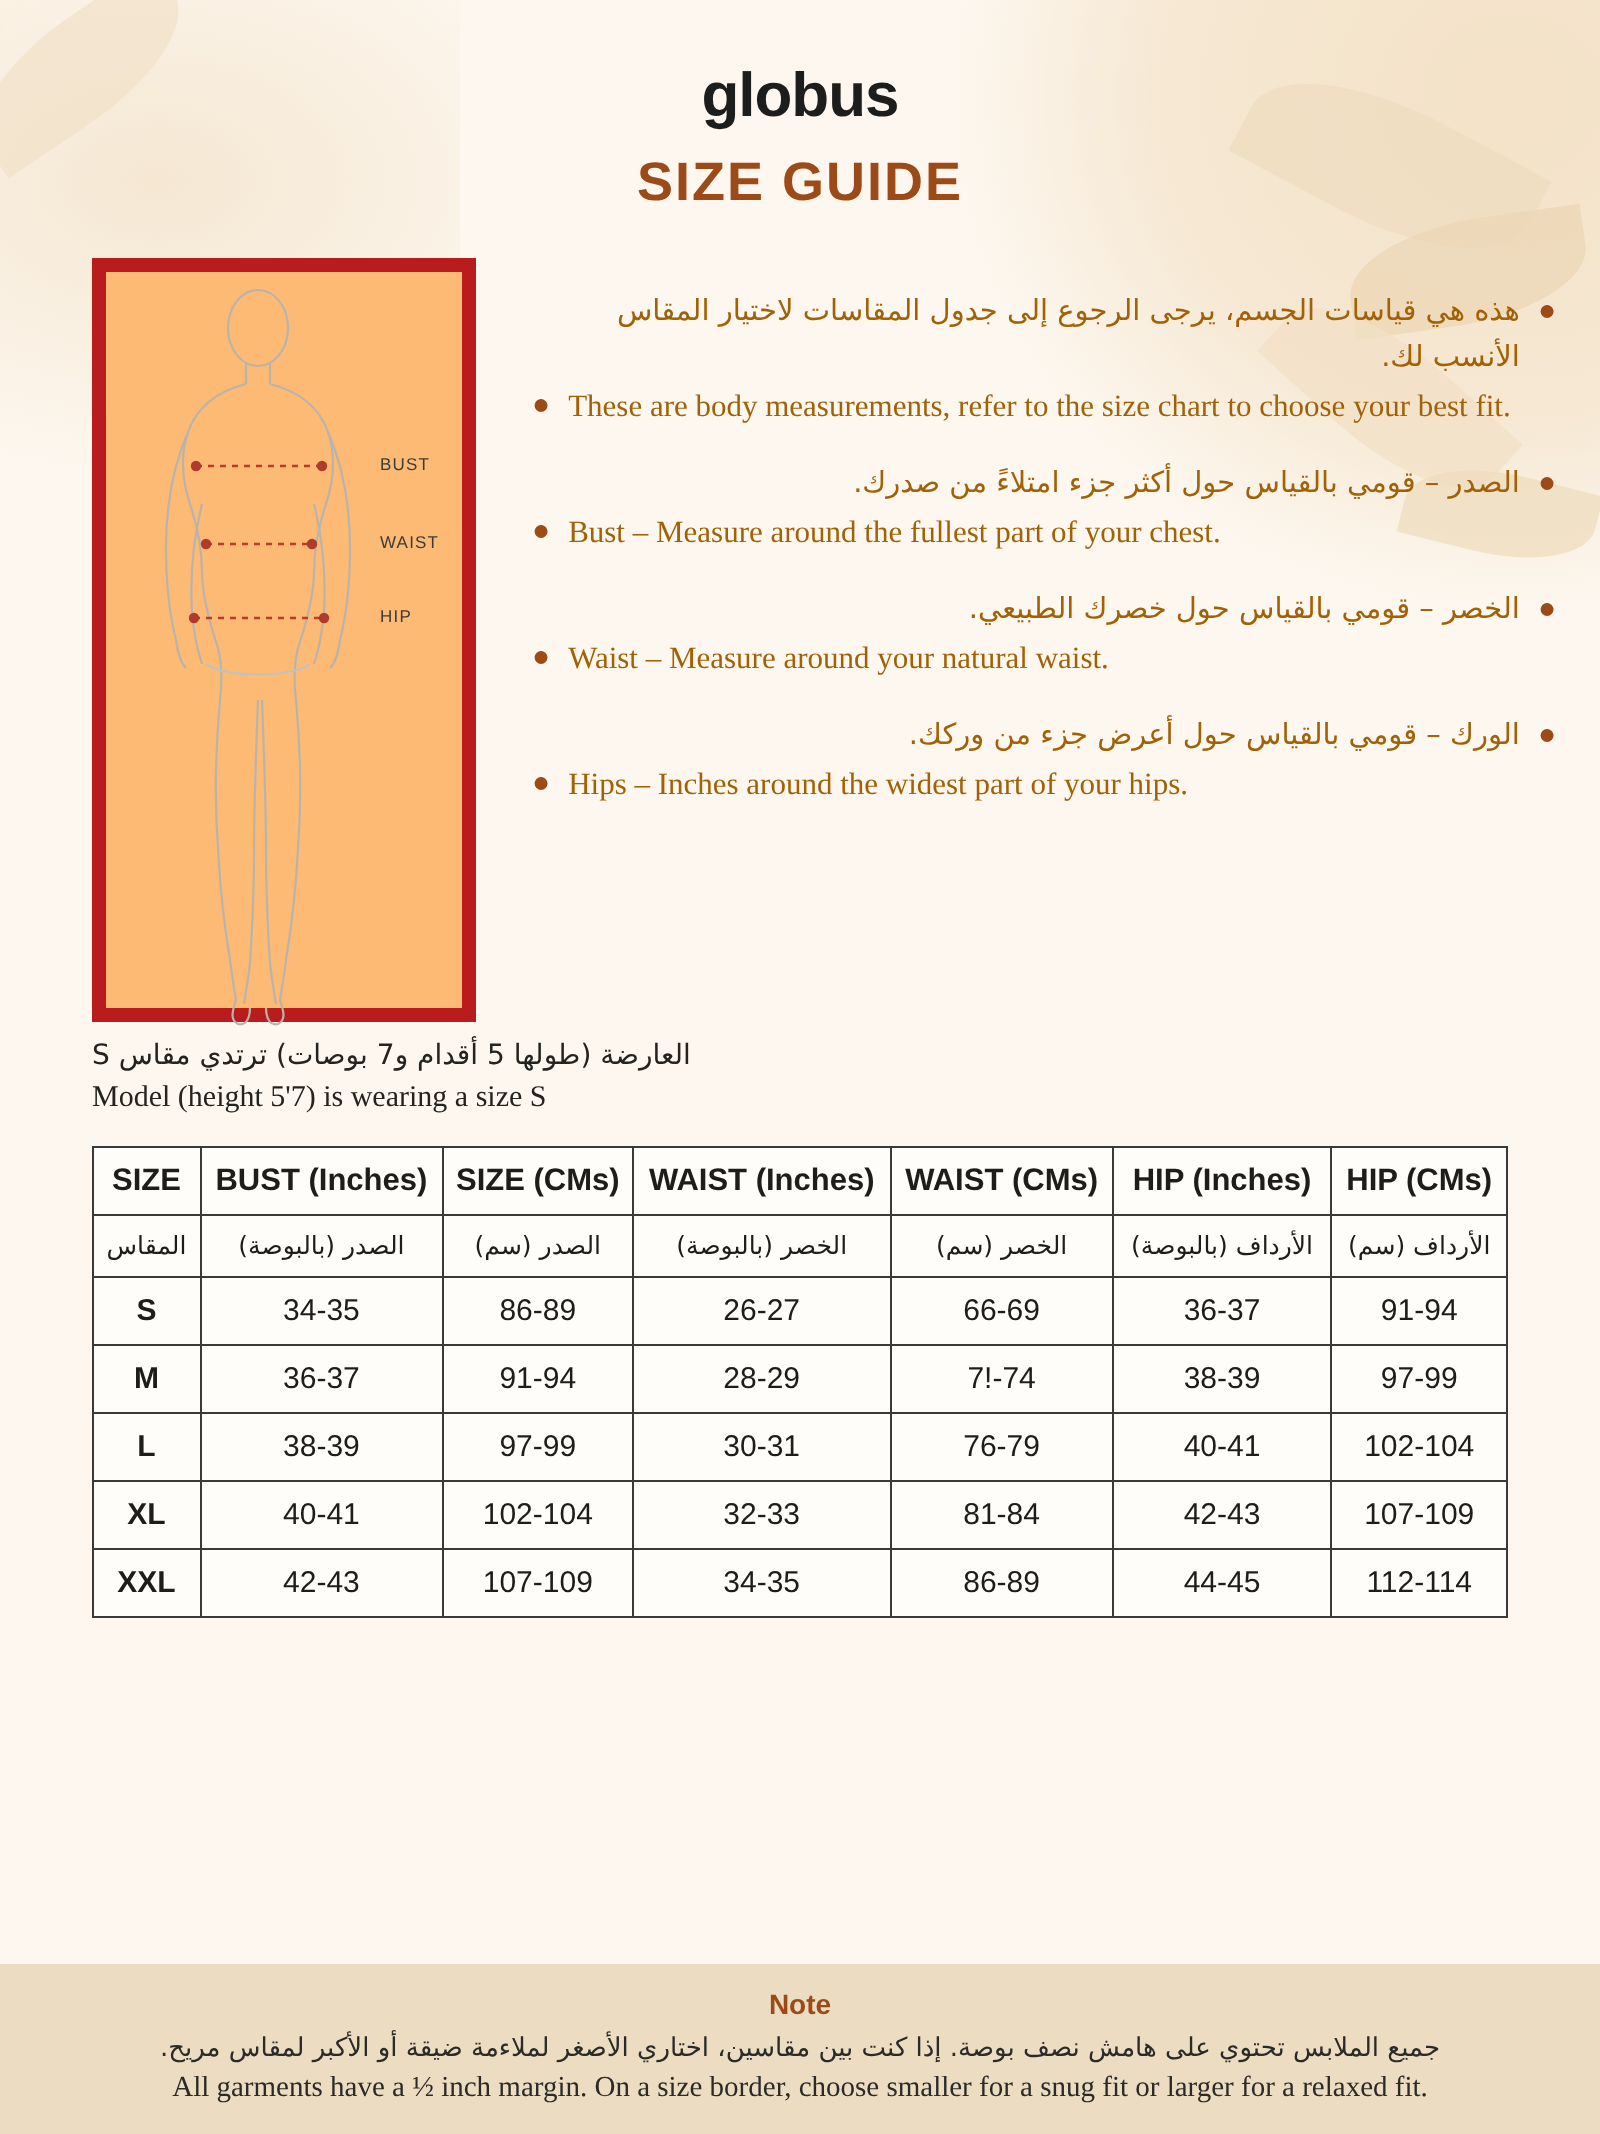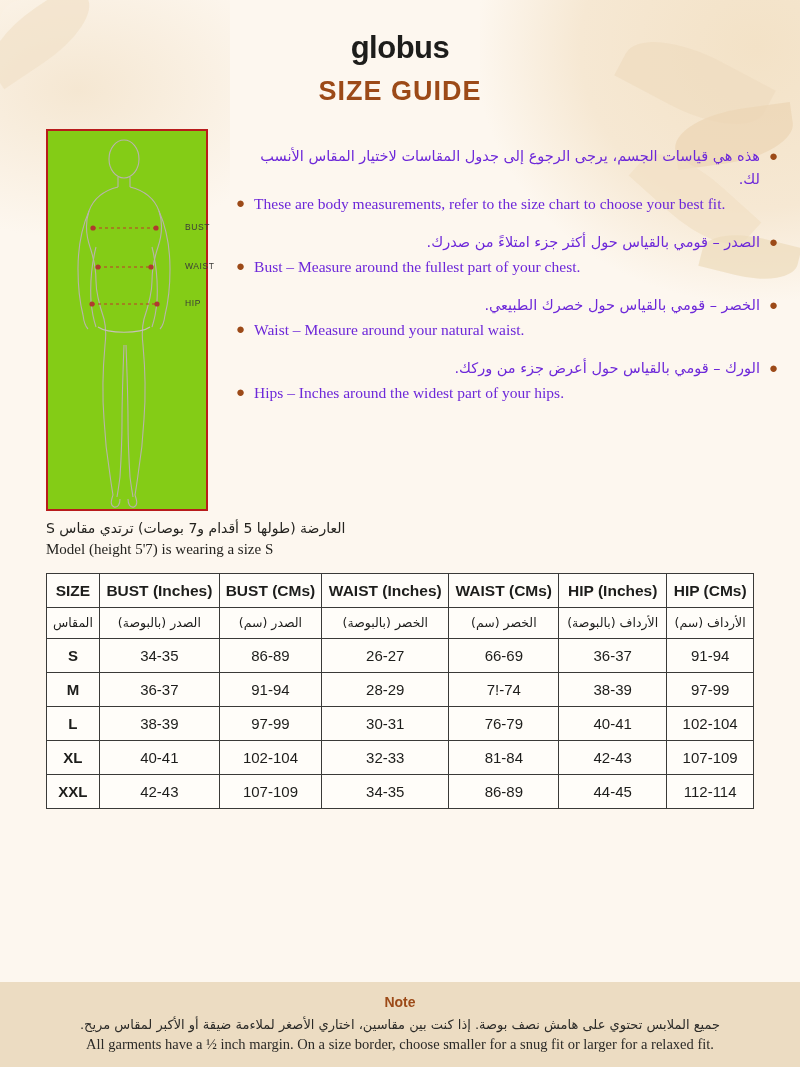--- a/index.html
+++ b/index.html
@@ -70,24 +70,24 @@
     margin-top: 10px;
   }
 
   
   .mid {
     display: flex;
     padding: 22px 22px 0 46px;
     gap: 28px;
   }
   .figure-box {
-    width: 162px;
+    width: 192px;
     height: 382px;
-    background: #84cc16;
-    border: 2px solid #b91c1c;
+    background: #fdba74;
+    border: 7px solid #b91c1c;
     position: relative;
     flex: 0 0 auto;
   }
   .figure-box svg { position: absolute; inset: 0; }
   .fig-label {
     position: absolute;
     font-family: "Liberation Sans", sans-serif;
     font-size: 8.5px;
     letter-spacing: .6px;
     color: #3b3b39;
@@ -109,21 +109,21 @@
   }
   .dot {
     color: #9c4a18;
     font-size: 15px;
     line-height: 20px;
     flex: 0 0 auto;
   }
   .btext {
     font-size: 15.5px;
     line-height: 21px;
-    color: #6d28d9;
+    color: #a16207;
   }
   .btext.ar {
     direction: rtl;
     text-align: right;
     font-family: "DejaVu Sans", sans-serif;
     font-size: 14.5px;
     line-height: 23px;
   }
   .brow.ar { flex-direction: row-reverse; justify-content: flex-start; }
   .brow.ar .dot { line-height: 23px; }
@@ -341,21 +341,21 @@
       <div class="ar">العارضة (طولها 5 أقدام و7 بوصات) ترتدي مقاس S</div>
       <div class="en">Model (height 5'7) is wearing a size S</div>
     </div>
 
     <div class="table-wrap">
       <table>
         <thead>
           <tr>
             <th class="h-en">SIZE</th>
             <th class="h-en">BUST (Inches)</th>
-            <th class="h-en">BUST (CMs)</th>
+            <th class="h-en">SIZE (CMs)</th>
             <th class="h-en">WAIST (Inches)</th>
             <th class="h-en">WAIST (CMs)</th>
             <th class="h-en">HIP (Inches)</th>
             <th class="h-en">HIP (CMs)</th>
           </tr>
           <tr>
             <th class="h-ar">المقاس</th>
             <th class="h-ar">الصدر (بالبوصة)</th>
             <th class="h-ar">الصدر (سم)</th>
             <th class="h-ar">الخصر (بالبوصة)</th>

